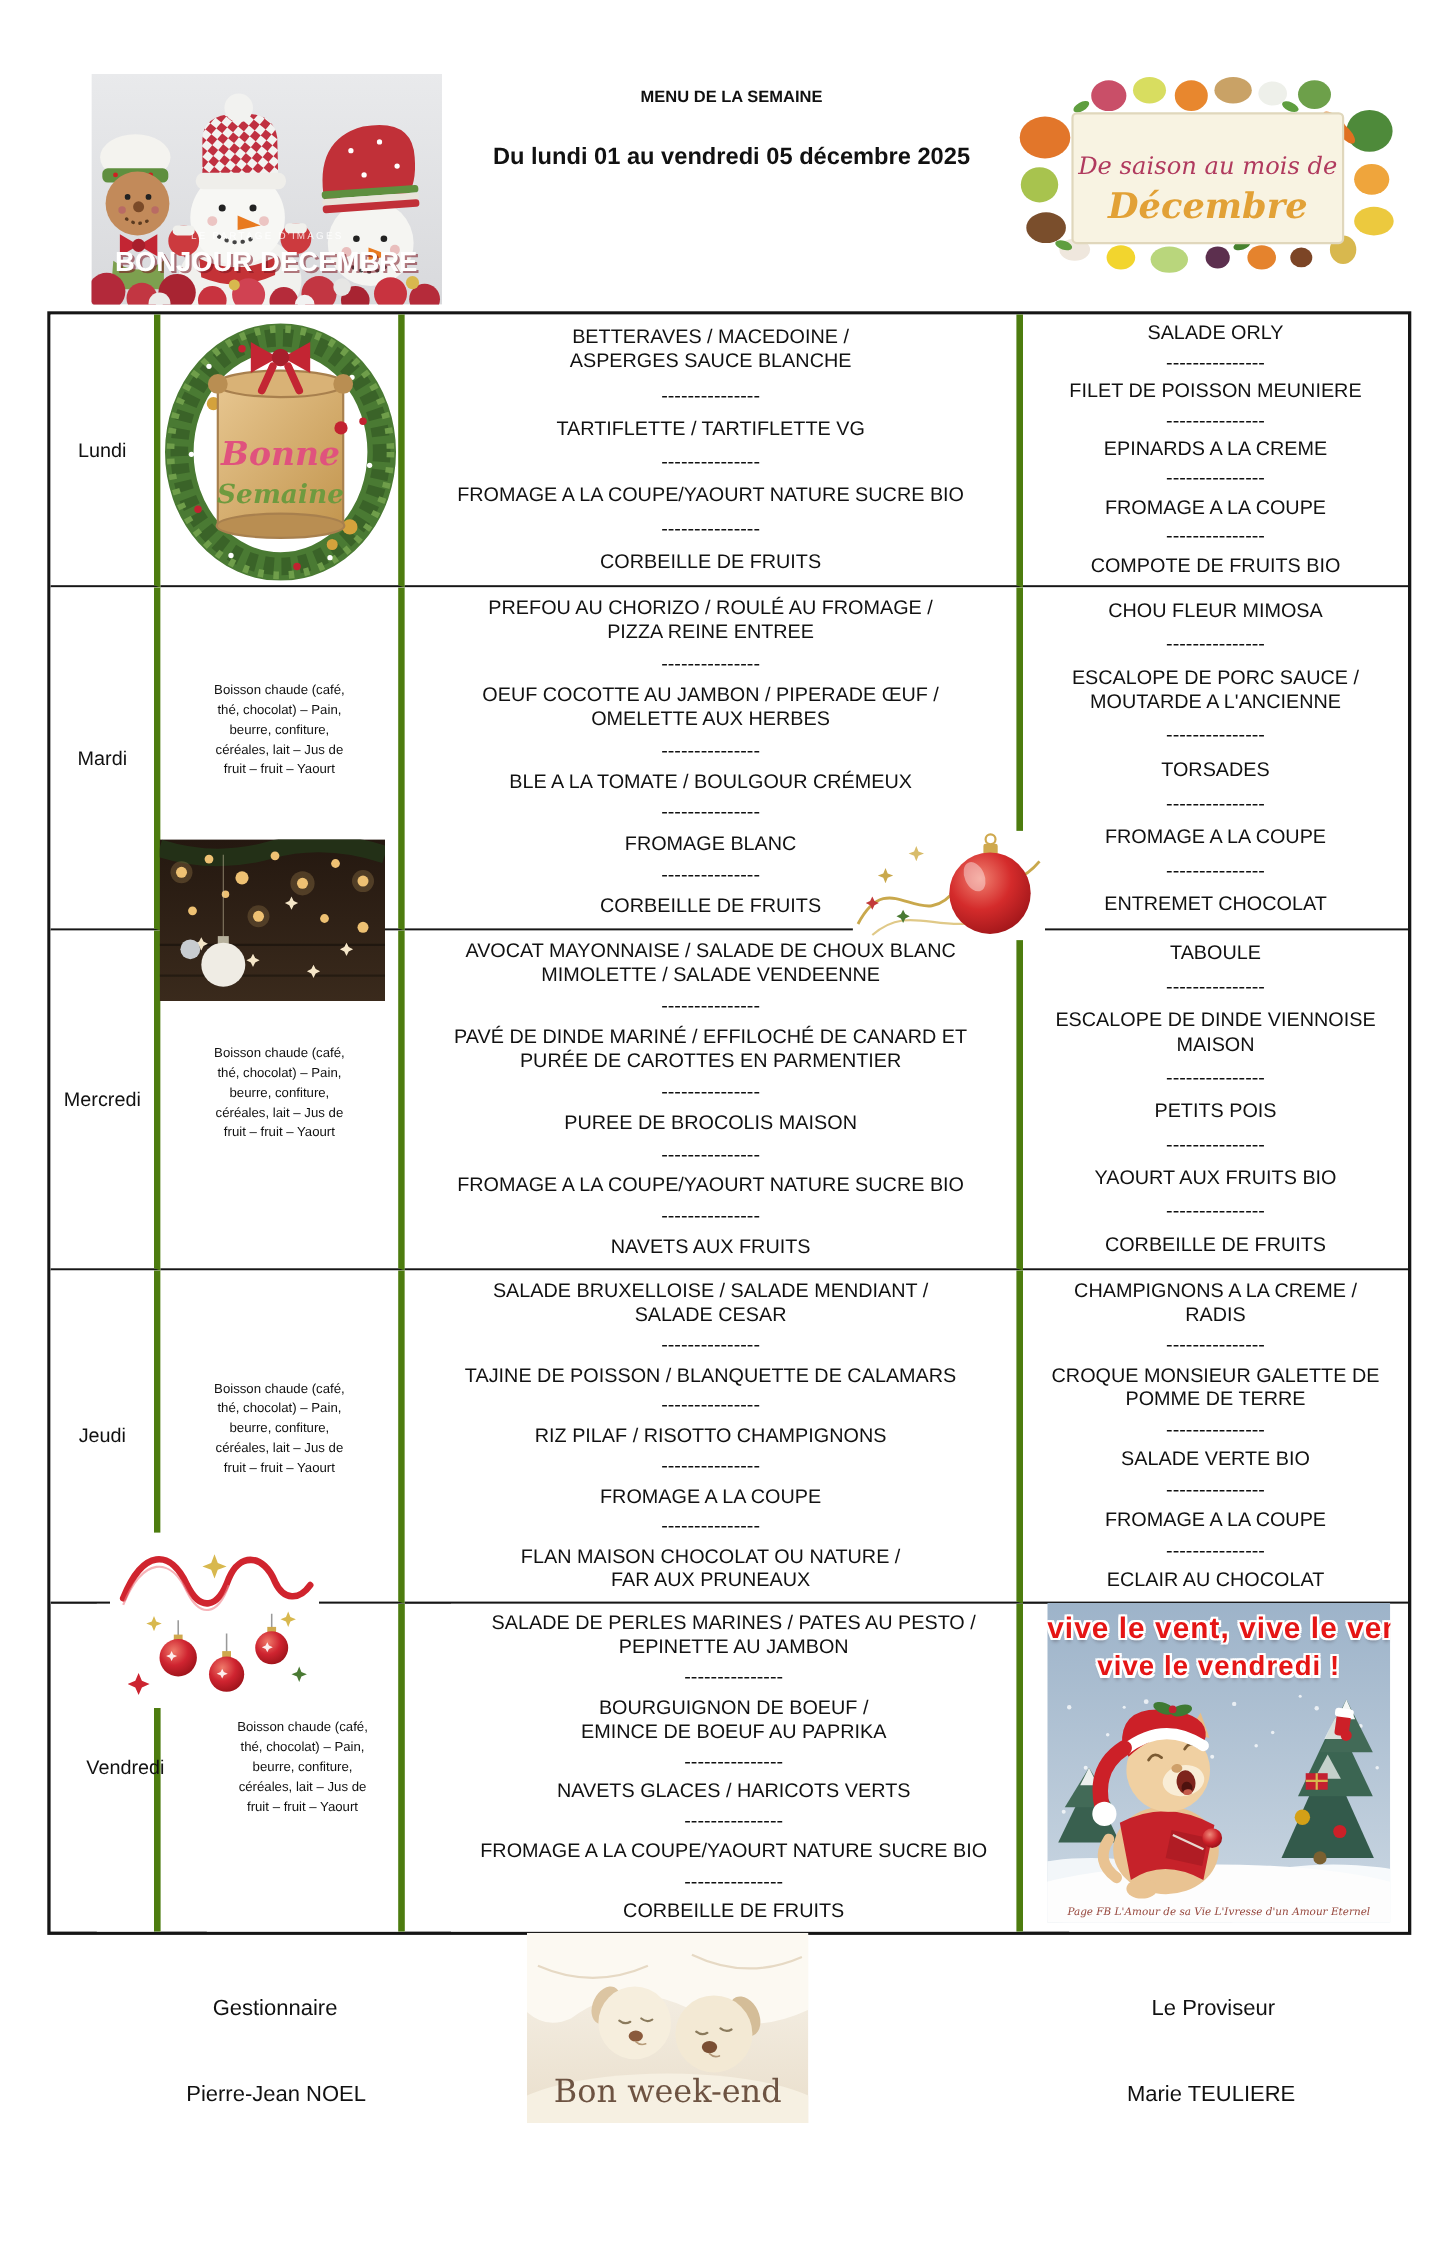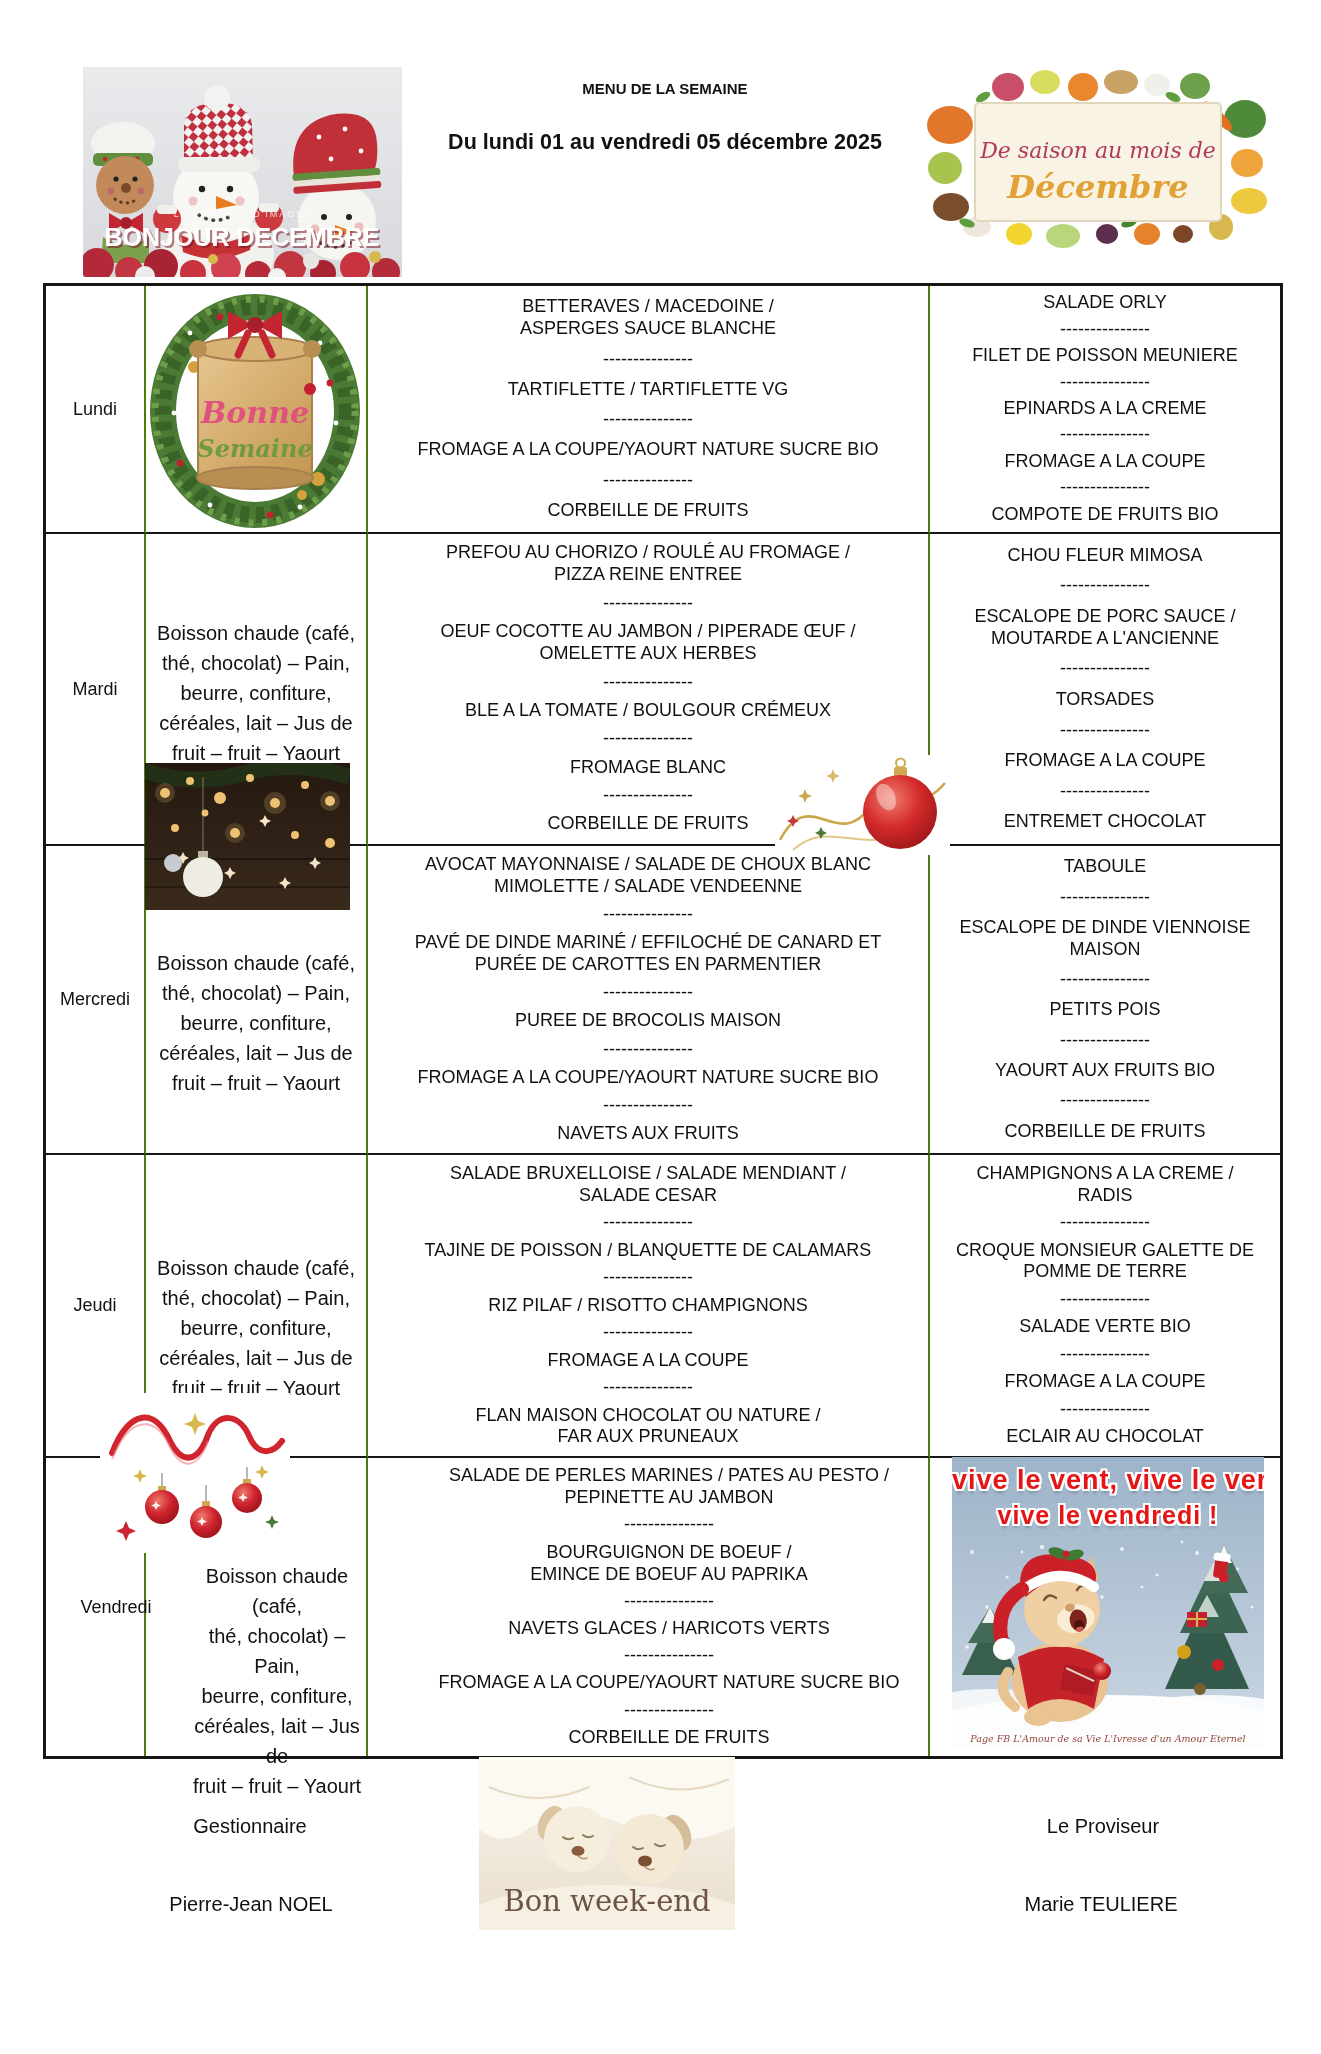--- a/index.html
+++ b/index.html
@@ -9,29 +9,29 @@
 
   
   .title-block{left:405px;top:80px;width:520px;text-align:center;}
   .title{font-size:15px;font-weight:bold;}
   .subtitle{font-size:21.5px;font-weight:bold;margin-top:33px;white-space:nowrap;}
 
   
   .menu-grid{left:43px;top:283px;width:1234px;height:1470px;border:3px solid #161616;
              display:grid;grid-template-columns:100px 222px 562px 1fr;
              grid-template-rows:248px 312px 309px 303px 1fr;background:#fff;}
-  .cell{border-right:2px solid #4d7c0f;border-bottom:2px solid #161616;position:relative;background:#fff;}
+  .cell{border-right:6px solid #4d7c0f;border-bottom:2px solid #161616;position:relative;background:#fff;}
   .cell.colLast{border-right:none;}
   .cell.rowLast{border-bottom:none;margin-left:42px;}
   .day-cell{display:flex;align-items:center;justify-content:center;font-size:18px;}
   .menu-cell{display:flex;flex-direction:column;justify-content:space-evenly;align-items:center;
              text-align:center;font-size:18px;line-height:1.22;padding:2px 14px;}
   .menu-cell .dish{white-space:pre-line;}
   .menu-cell .sep{white-space:nowrap;}
-  .bf{position:absolute;left:0;right:0;text-align:center;font-size:20px;line-height:1.5;}
+  .bf{position:absolute;left:0;right:0;text-align:center;font-size:12px;line-height:1.5;}
 
   
   .deco{overflow:hidden;}
   .deco svg{display:block;}
 
   
   .fcard-line{position:absolute;left:0;right:0;text-align:center;font-weight:bold;color:#e51515;
               white-space:nowrap;letter-spacing:1px;
               text-shadow:-2px 0 #fff,2px 0 #fff,0 -2px #fff,0 2px #fff,
                           -2px -2px #fff,2px 2px #fff,-2px 2px #fff,2px -2px #fff,0 4px 3px rgba(40,20,20,.25);}

